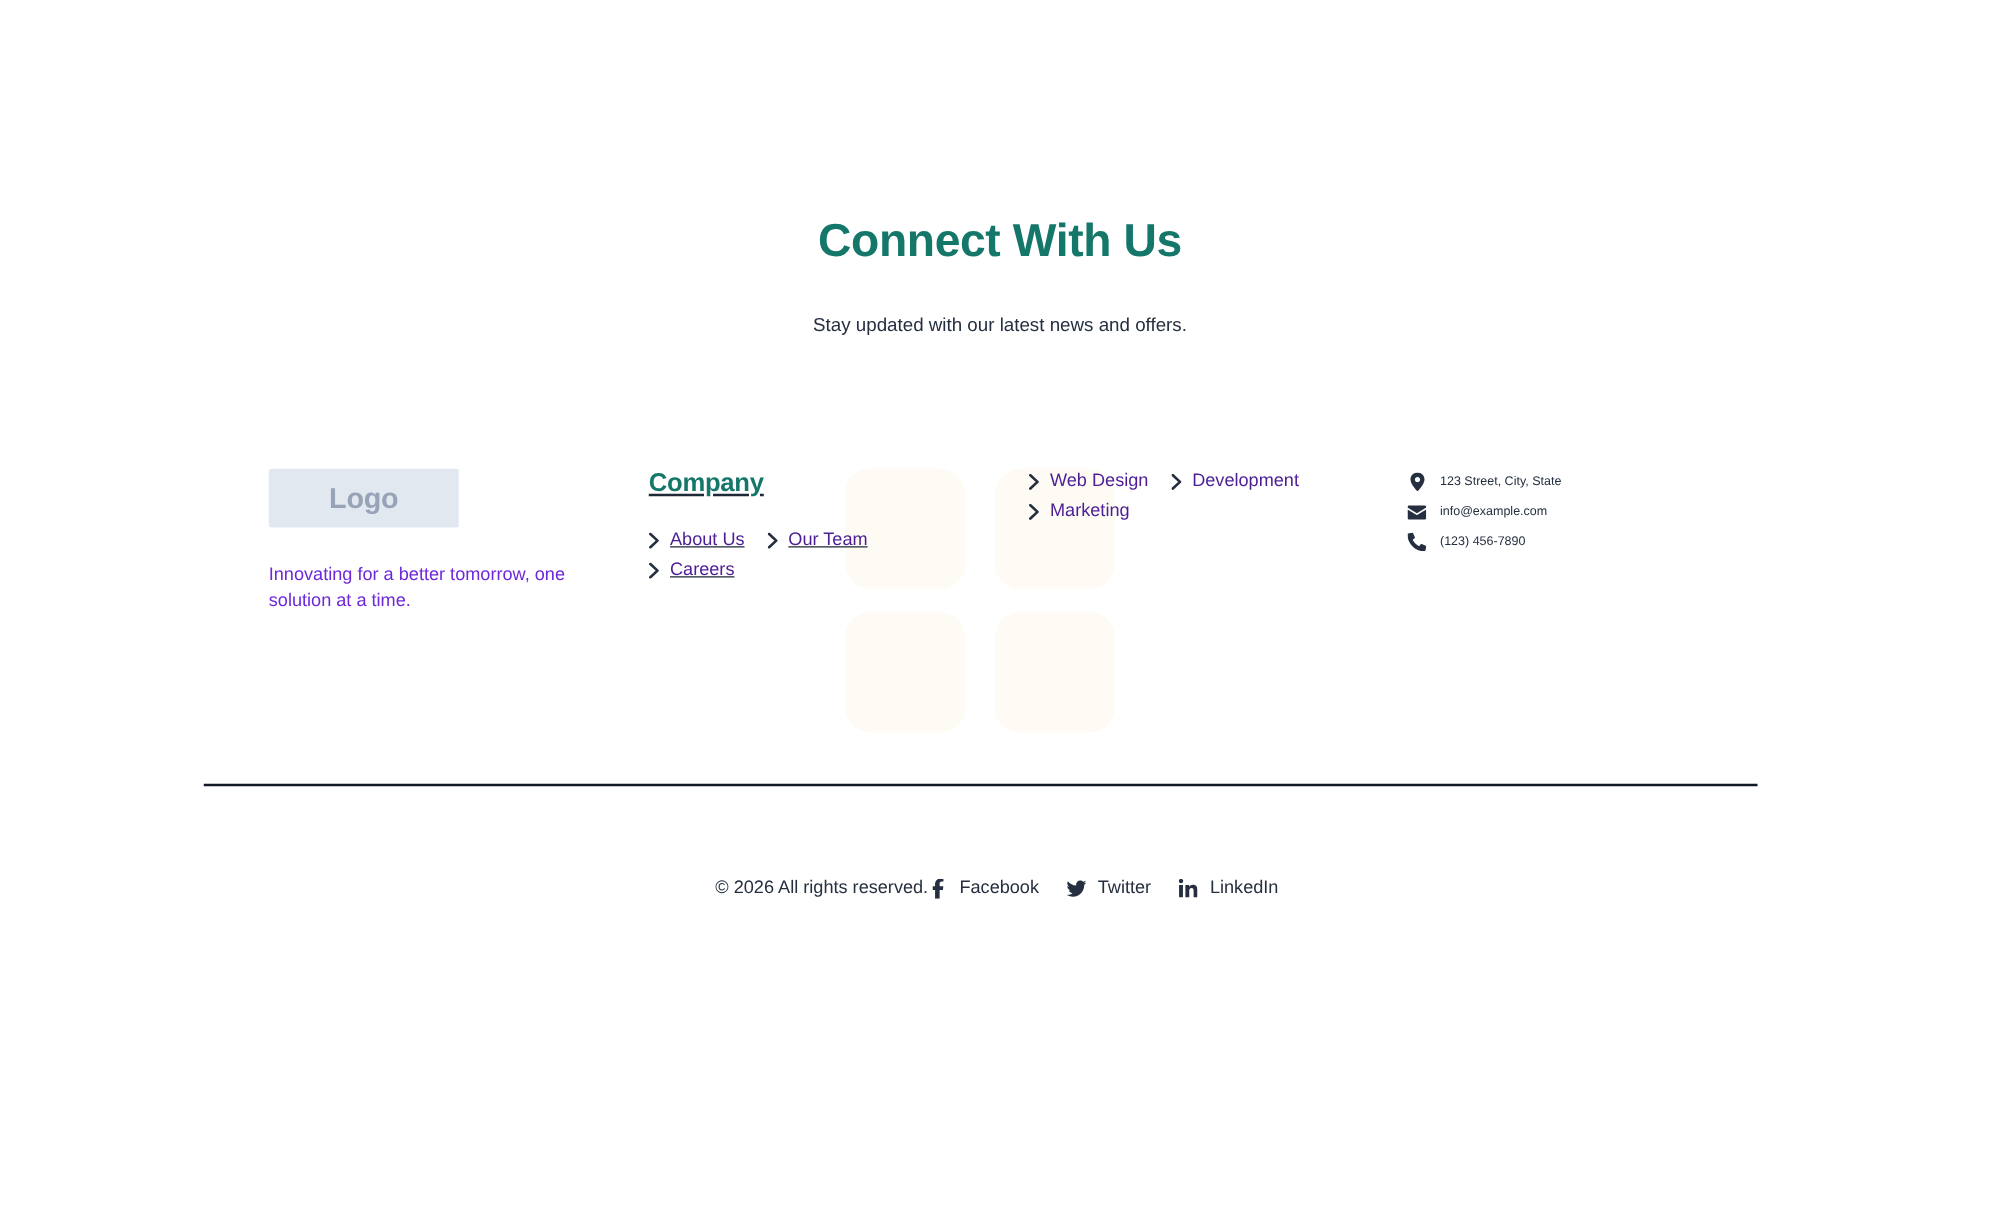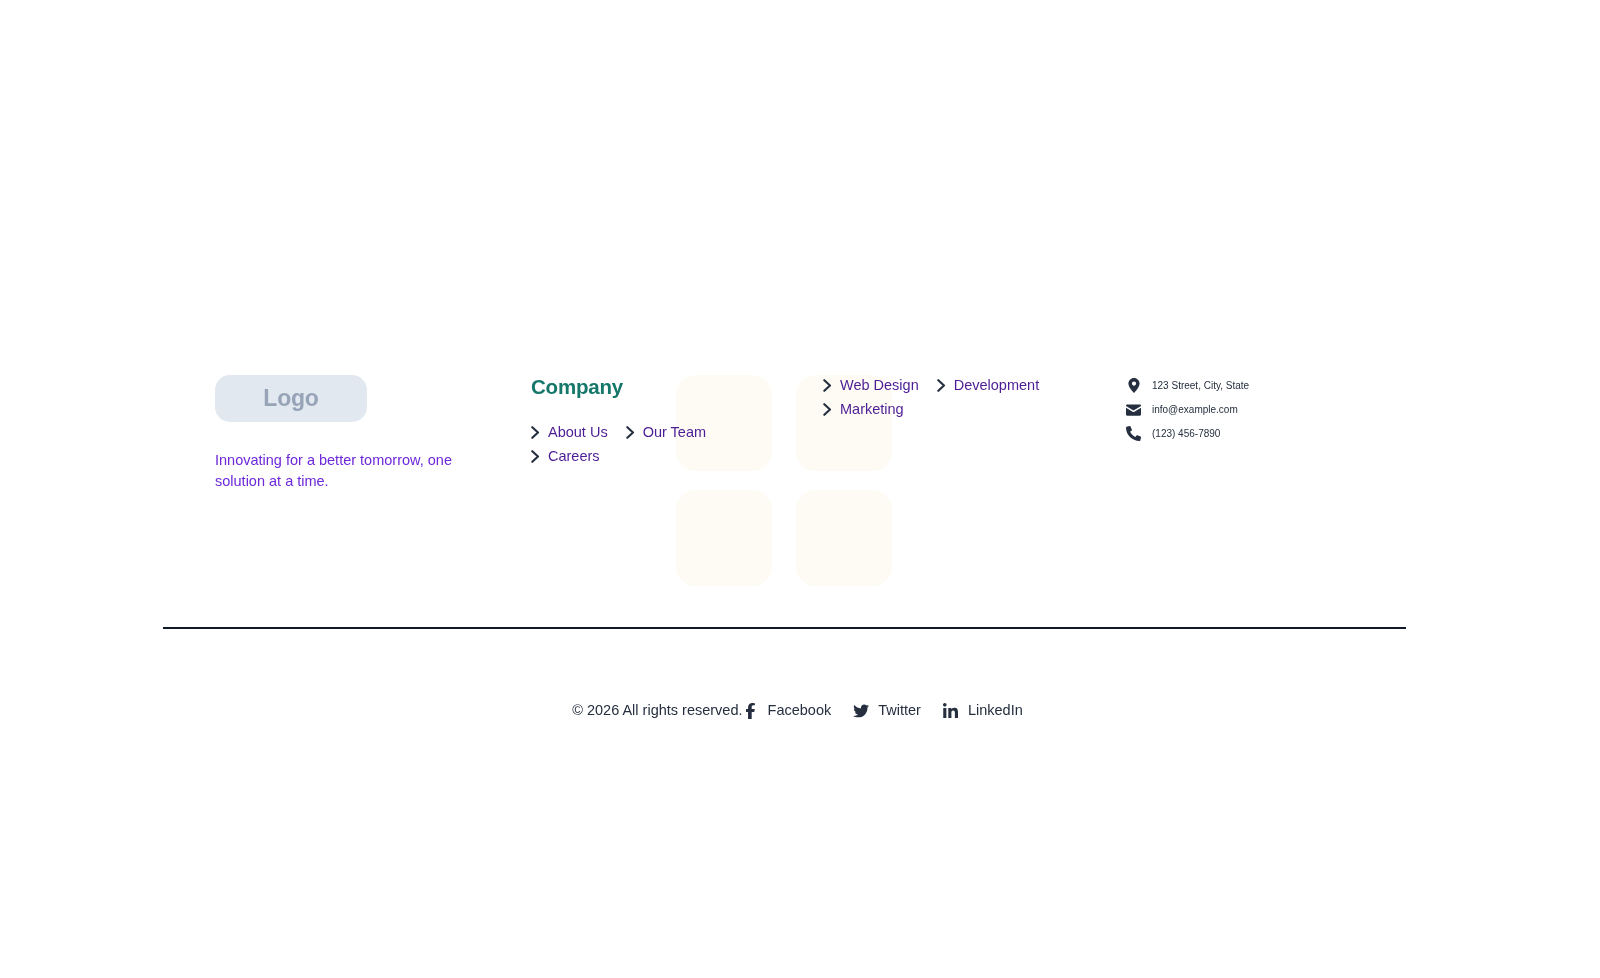--- a/index.html
+++ b/index.html
@@ -67,30 +67,30 @@
     left: 163px;
     top: 375px;
     width: 1243px;
   }
 
   .col {
     position: absolute;
     top: 0;
   }
   .col-brand   { left: 52px;  width: 300px; }
-  .col-company { left: 368px; width: 280px; }
+  .col-company { left: 356px; width: 280px; text-decoration: underline; }
   .col-services{ left: 660px; width: 280px; }
   .col-contact { left: 963px; width: 290px; }
 
   
   .logo-box {
     width: 152px;
     height: 47px;
     background: #E2E8F0;
-    border-radius: 15px;
+    border-radius: 2px;
     display: flex;
     align-items: center;
     justify-content: center;
   }
   .logo-text {
     font-size: 23px;
     font-weight: 700;
     color: #97A3B6;
     letter-spacing: -0.2px;
   }
@@ -218,20 +218,24 @@
     color: #252F3F;
     flex: 0 0 auto;
   }
   .sicon svg { display: block; }
 </style>
 </head>
 <body>
 
 <div class="page">
 
+  <div class="header">
+    <h1 class="header-title">Connect With Us</h1>
+    <p class="header-subtitle">Stay updated with our latest news and offers.</p>
+  </div>
 
   <div class="deco deco-1"></div>
   <div class="deco deco-2"></div>
   <div class="deco deco-3"></div>
   <div class="deco deco-4"></div>
 
   <div class="footer-main">
 
     <div class="col col-brand">
       <div class="logo-box">

